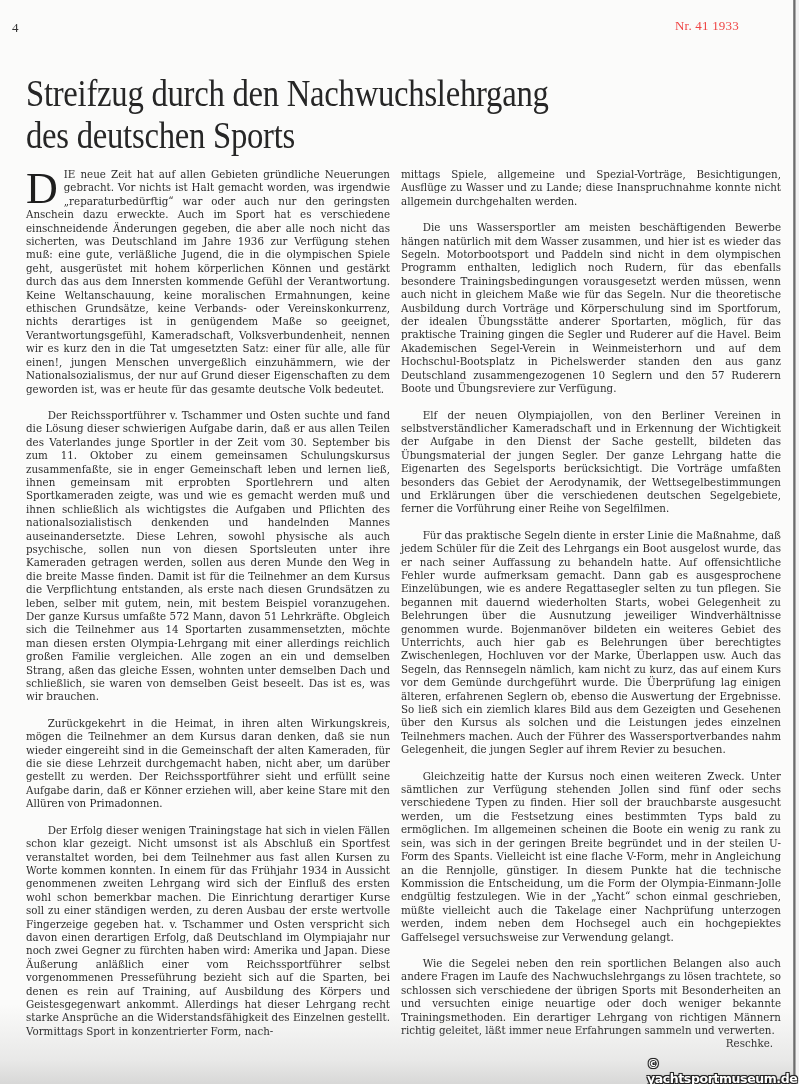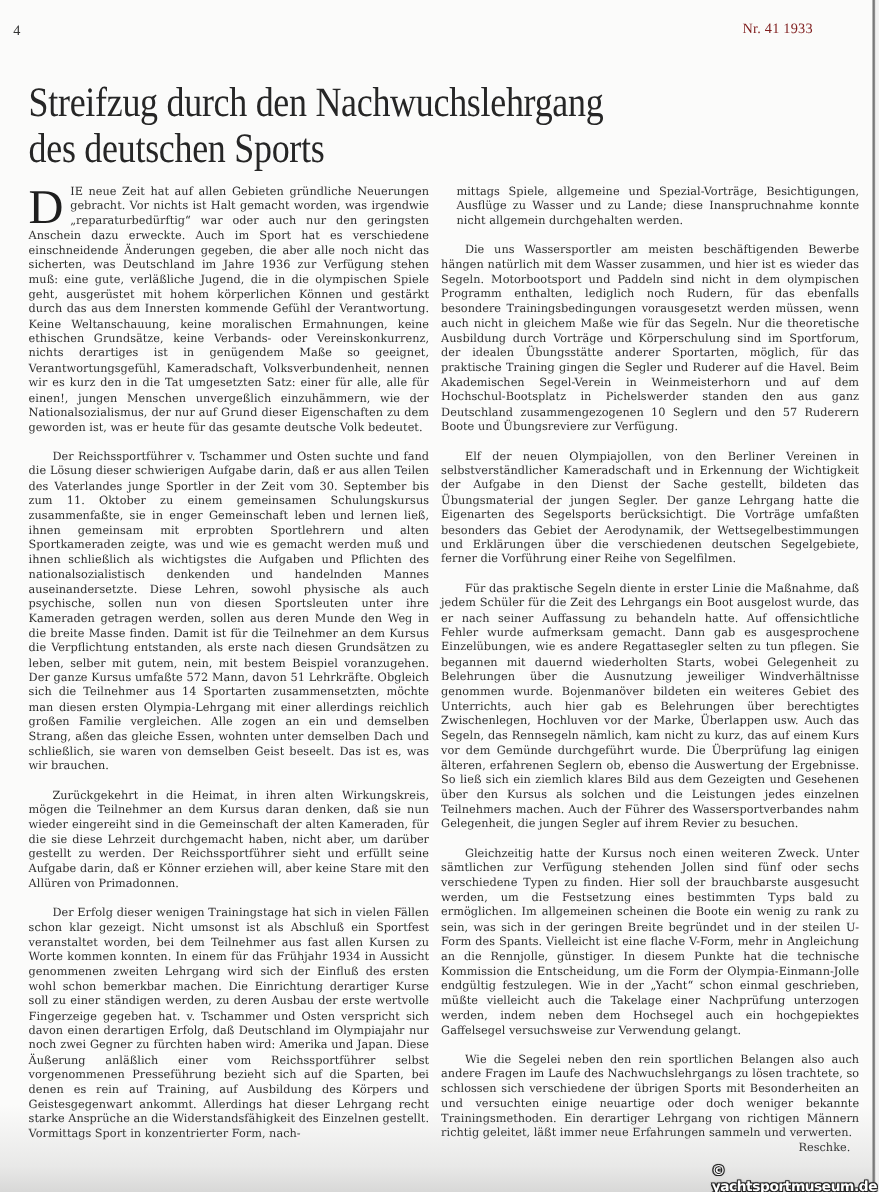--- a/index.html
+++ b/index.html
@@ -20,41 +20,41 @@
   }
   .right-edge-outer {
     position: absolute; top: 0; bottom: 0; left: 796px; width: 3px; background: #f2f2f2;
   }
   .folio {
     position: absolute; top: 20px; left: 12px;
     font-family: "Liberation Serif", serif; font-size: 13px; color: #333;
   }
   .issue {
     position: absolute; top: 18px; left: 675px;
-    font-family: "Liberation Serif", serif; font-size: 13px; color: #7f1d1d; letter-spacing: 0.2px;
+    font-family: "Liberation Serif", serif; font-size: 13px; color: #ef4444; letter-spacing: 0.2px;
   }
   .title {
     position: absolute; top: 72px; left: 26px; margin: 0;
     font-family: "Liberation Serif", serif; font-weight: normal;
     font-size: 38px; line-height: 42px; color: #262626;
     letter-spacing: -0.3px;
     transform: scaleX(0.86); transform-origin: left top;
   }
   .col {
     position: absolute; top: 168px;
     font-family: "DejaVu Serif", serif;
     font-size: 10.3px; line-height: 13.4px;
     text-align: justify; hyphens: manual;
     color: #2d2d2d;
   }
   .col.left { left: 26px; width: 364px; }
   .col.right { left: 401px; width: 380px; }
   .col p { margin: 0 0 13px 0; text-indent: 2.1em; }
   .col p.first { text-indent: 0; }
-  .col p.cont { text-indent: 0; margin-left: 14px; }
+  .col p.cont { text-indent: 0; }
   .dropcap {
     float: left; font-family: "Liberation Serif", serif;
     font-size: 44px; line-height: 36px; margin: 3px 6px 0 0; color: #1e1e1e;
   }
   .signature { float: right; margin-right: 8px; }
   .watermark {
     position: absolute; left: 647px; top: 1056px;
     font-family: "DejaVu Sans", sans-serif; font-weight: bold;
     font-size: 12.5px; color: #ffffff; letter-spacing: -0.4px;
     text-shadow: -1px -1px 0 #222, 1px -1px 0 #222, -1px 1px 0 #222, 1px 1px 0 #222, 0 0 2px #000;

